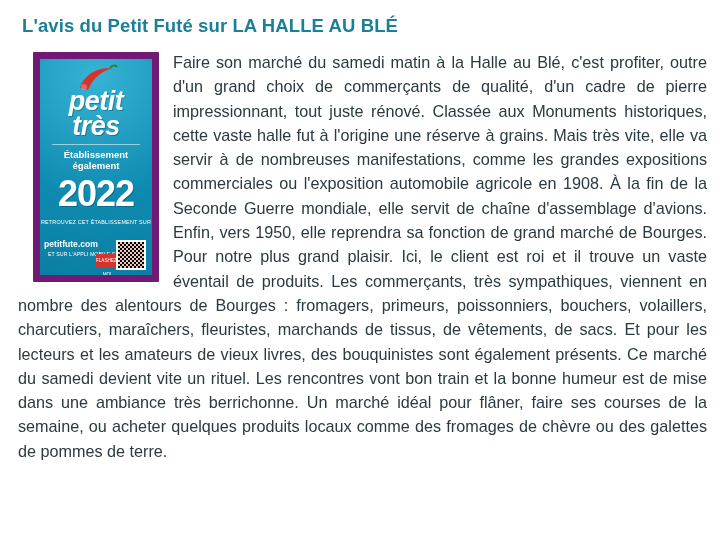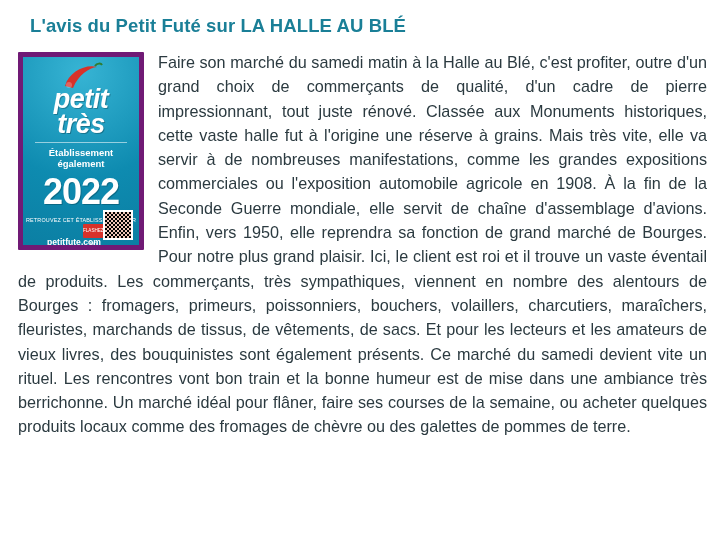--- a/index.html
+++ b/index.html
@@ -18,37 +18,37 @@
     width: 725px;
     height: 544px;
     box-sizing: border-box;
     padding: 14px 18px 0 18px;
   }
   .review-title {
     color: #1a7f97;
     font-size: 18.5px;
     font-weight: bold;
     line-height: 24px;
-    margin: 0 0 12px 12px;
+    margin: 0 0 12px 4px;
     letter-spacing: 0.1px;
   }
   .review-body {
     color: #2b3a40;
     font-size: 16.2px;
     line-height: 24.3px;
     text-align: justify;
     text-justify: inter-word;
   }
   .badge {
     float: left;
     width: 126px;
-    height: 198px;
-    margin: 2px 14px 4px 0;
+    height: 230px;
+    margin: 2px 14px 4px 15px;
     background: #0e8bb0;
-    border: 5px solid #701a75;
+    border: 7px solid #701a75;
     box-sizing: border-box;
     position: relative;
     overflow: hidden;
     font-family: "Liberation Sans", sans-serif;
     border-radius: 1px;
   }
   .badge-inner {
     position: absolute;
     inset: 0;
     background:
@@ -118,21 +118,21 @@
     right: 0;
     text-align: center;
     color: #ffffff;
     font-size: 5.4px;
     line-height: 7px;
     letter-spacing: 0.2px;
   }
   .badge-site {
     position: absolute;
     top: 173px;
-    left: 24px;
+    left: 4px;
     color: #ffffff;
     font-size: 8.6px;
     font-weight: bold;
   }
   .badge-site-sub {
     position: absolute;
     top: 183px;
     left: 8px;
     color: #ffffff;
     font-size: 5.2px;

